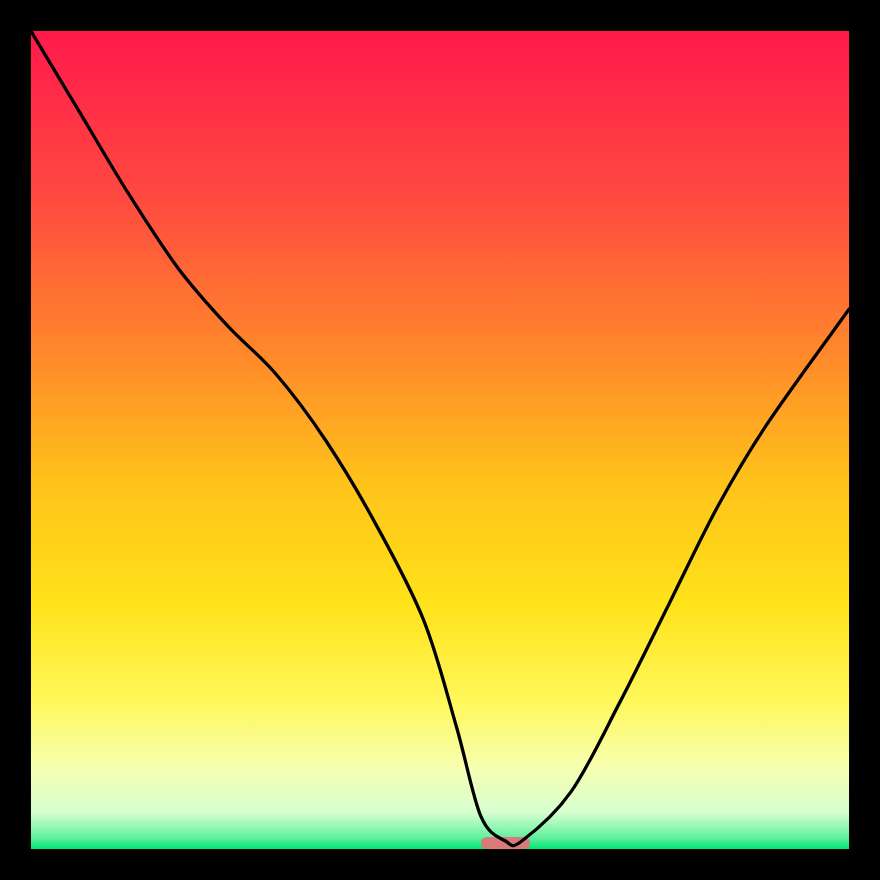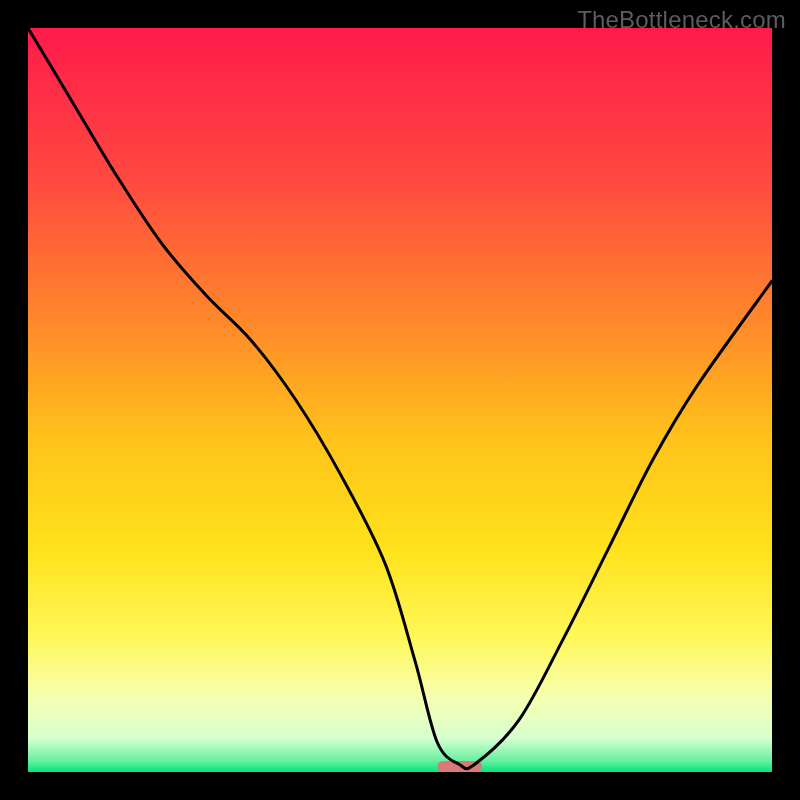--- a/index.html
+++ b/index.html
@@ -38,21 +38,20 @@
     display: block;
     width: 744px;
     height: 744px;
   }
 </style>
 </head>
 <body>
 
 <div class="frame">
 
-  <div class="watermark">TheBottleneck.com</div>
 
   <div class="plot">
     <svg id="chart-svg" viewBox="0 0 744 744" preserveAspectRatio="none">
       <defs>
         <linearGradient id="bg-grad" x1="0" y1="0" x2="0" y2="1">
         <stop offset="0%" stop-color="#ff1a4b"></stop>
             <stop offset="20%" stop-color="#ff4840"></stop>
             <stop offset="40%" stop-color="#ff8a2a"></stop>
             <stop offset="55.00000000000001%" stop-color="#ffc21a"></stop>
             <stop offset="70%" stop-color="#ffe21a"></stop>

